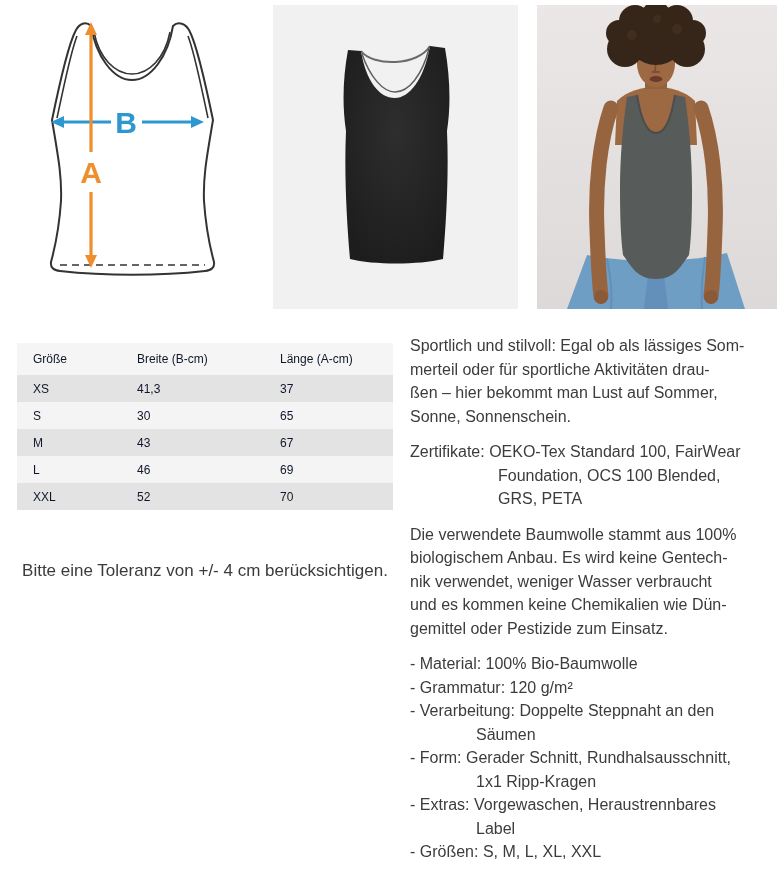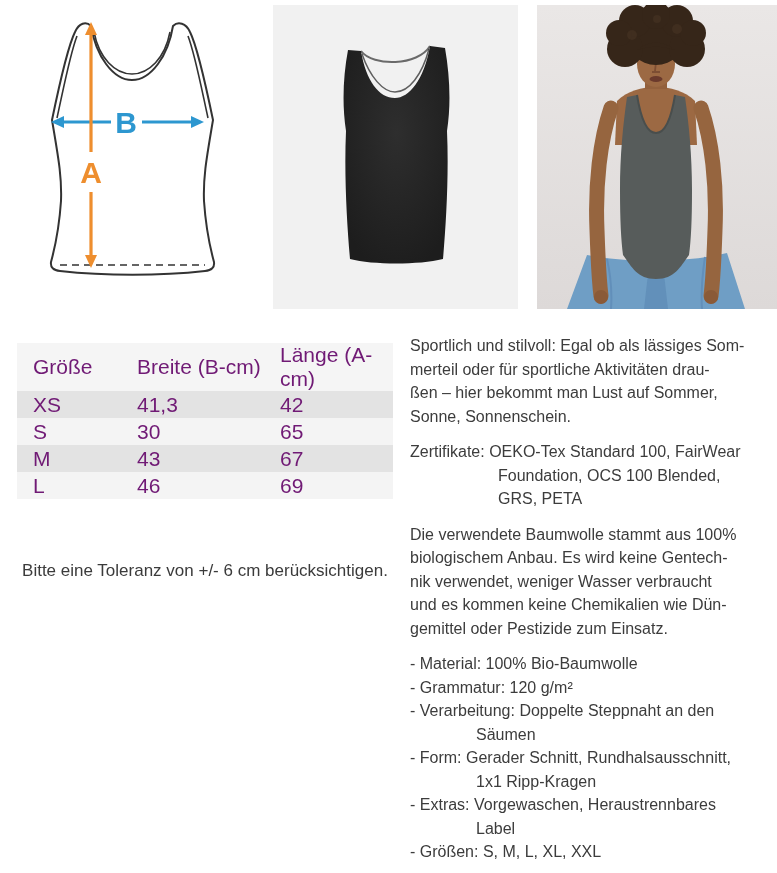--- a/index.html
+++ b/index.html
@@ -9,21 +9,21 @@
     overflow:hidden;
   }
   
   .diagram-wrap{position:absolute;left:15px;top:6px;width:235px;height:292px;}
   .photo-flat{position:absolute;left:273px;top:5px;width:245px;height:304px;background:#f1f1f1;}
   .photo-model{position:absolute;left:537px;top:5px;width:240px;height:304px;background:#e6e3e2;}
   .photo-flat svg,.photo-model svg,.diagram-wrap svg{display:block;width:100%;height:100%;}
   
   .size-table-wrap{position:absolute;left:17px;top:343px;width:376px;}
   table.size-table{border-collapse:collapse;width:376px;table-layout:fixed;
-    font-size:21px;color:#701a75;}
+    font-size:12px;color:#0f172a;}
   table.size-table col.c1{width:120px;} table.size-table col.c2{width:143px;} table.size-table col.c3{width:113px;}
   table.size-table th{font-weight:400;text-align:left;height:32px;background:#f5f5f5;padding:0;}
   table.size-table td{height:27px;padding:0;margin-left:44px;}
   table.size-table th:first-child,table.size-table td:first-child{padding-left:16px;}
   table.size-table tbody tr:nth-child(odd){background:#e3e3e3;}
   table.size-table tbody tr:nth-child(even){background:#f4f4f4;}
   .tolerance-note{position:absolute;left:17px;top:561px;width:376px;text-align:center;
     font-size:17px;color:#3b3b3b;}
   
   .description{position:absolute;left:410px;top:334px;width:370px;
@@ -161,42 +161,47 @@
       <tr>
           <th>Größe</th>
           <th>Breite (B-cm)</th>
           <th>Länge (A-cm)</th>
         </tr>
     </thead>
     <tbody>
         <tr>
           <td>XS</td>
           <td>41,3</td>
-          <td>42</td>
+          <td>37</td>
         </tr>
         <tr>
           <td>S</td>
           <td>30</td>
           <td>65</td>
         </tr>
         <tr>
           <td>M</td>
           <td>43</td>
           <td>67</td>
         </tr>
         <tr>
           <td>L</td>
           <td>46</td>
           <td>69</td>
         </tr>
+        <tr>
+          <td>XXL</td>
+          <td>52</td>
+          <td>70</td>
+        </tr>
       </tbody>
   </table>
 </div>
 
-<div class="tolerance-note">Bitte eine Toleranz von +/- 6 cm berücksichtigen.</div>
+<div class="tolerance-note">Bitte eine Toleranz von +/- 4 cm berücksichtigen.</div>
 
 <div class="description">
     <div class="para">
       <div class="line">Sportlich und stilvoll: Egal ob als lässiges Som-</div>
       <div class="line">merteil oder für sportliche Aktivitäten drau-</div>
       <div class="line">ßen – hier bekommt man Lust auf Sommer,</div>
       <div class="line">Sonne, Sonnenschein.</div>
     </div>
     <div class="para">
       <div class="line">Zertifikate: OEKO-Tex Standard 100, FairWear</div>

